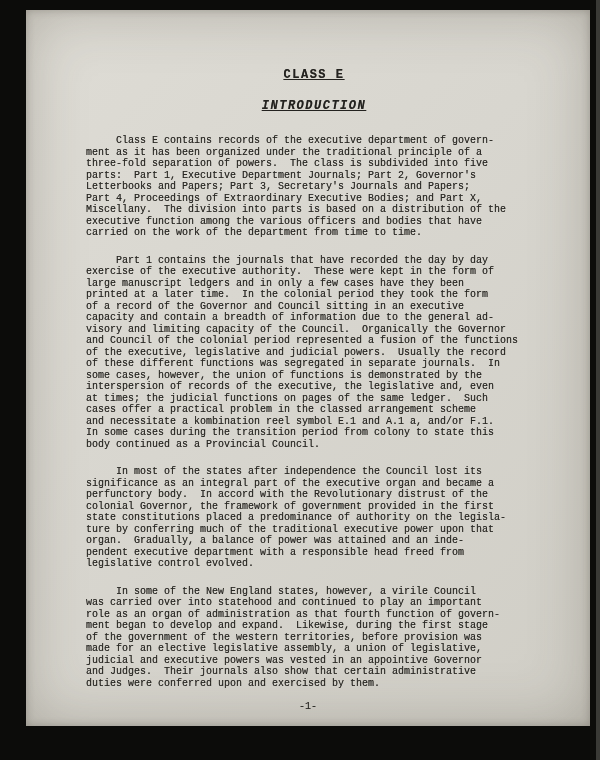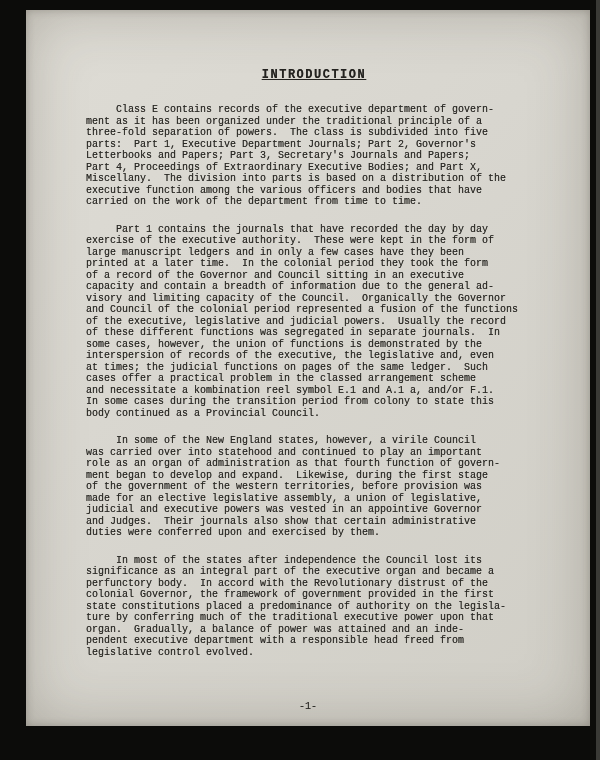--- a/index.html
+++ b/index.html
@@ -42,21 +42,21 @@
   .heading {
     text-align: center;
     font-weight: bold;
     font-size: 12px;
     letter-spacing: 1.5px;
     text-decoration: underline;
     color: #23221f;
     text-shadow: 0 0 0.5px rgba(20,18,14,0.6);
   }
   .heading.title { margin: 0 0 17px 0; }
-  .heading.subtitle { margin: 0 0 22px 0; }
+  .heading.subtitle { margin: 0 0 22px 0; font-style: italic; }
   .body-text p {
     margin: 16px 0 12px 0;
     font-size: 10px;
     line-height: 11.5px;
     white-space: pre-wrap;
     color: #292824;
     text-shadow: 0 0 0.4px rgba(25,22,18,0.55);
   }
   .page-number {
     position: absolute;
@@ -68,20 +68,21 @@
     color: #2b2a26;
     text-shadow: 0 0 0.4px rgba(25,22,18,0.55);
   }
 </style>
 </head>
 <body>
 
 <div class="scan">
   <div class="paper">
     <div class="content">
+      <div class="heading title">CLASS E</div>
       <div class="heading subtitle">INTRODUCTION</div>
       <div class="body-text">
         <p>     Class E contains records of the executive department of govern-
 ment as it has been organized under the traditional principle of a
 three-fold separation of powers.  The class is subdivided into five
 parts:  Part 1, Executive Department Journals; Part 2, Governor's
 Letterbooks and Papers; Part 3, Secretary's Journals and Papers;
 Part 4, Proceedings of Extraordinary Executive Bodies; and Part X,
 Miscellany.  The division into parts is based on a distribution of the
 executive function among the various officers and bodies that have
@@ -96,36 +97,36 @@
 and Council of the colonial period represented a fusion of the functions
 of the executive, legislative and judicial powers.  Usually the record
 of these different functions was segregated in separate journals.  In
 some cases, however, the union of functions is demonstrated by the
 interspersion of records of the executive, the legislative and, even
 at times; the judicial functions on pages of the same ledger.  Such
 cases offer a practical problem in the classed arrangement scheme
 and necessitate a kombination reel symbol E.1 and A.1 a, and/or F.1.
 In some cases during the transition period from colony to state this
 body continued as a Provincial Council.</p>
+        <p>     In most of the states after independence the Council lost its
+significance as an integral part of the executive organ and became a
+perfunctory body.  In accord with the Revolutionary distrust of the
+colonial Governor, the framework of government provided in the first
+state constitutions placed a predominance of authority on the legisla-
+ture by conferring much of the traditional executive power upon that
+organ.  Gradually, a balance of power was attained and an inde-
+pendent executive department with a responsible head freed from
+legislative control evolved.</p>
         <p>     In some of the New England states, however, a virile Council
 was carried over into statehood and continued to play an important
 role as an organ of administration as that fourth function of govern-
 ment began to develop and expand.  Likewise, during the first stage
 of the government of the western territories, before provision was
 made for an elective legislative assembly, a union of legislative,
 judicial and executive powers was vested in an appointive Governor
 and Judges.  Their journals also show that certain administrative
 duties were conferred upon and exercised by them.</p>
-        <p>     In most of the states after independence the Council lost its
-significance as an integral part of the executive organ and became a
-perfunctory body.  In accord with the Revolutionary distrust of the
-colonial Governor, the framework of government provided in the first
-state constitutions placed a predominance of authority on the legisla-
-ture by conferring much of the traditional executive power upon that
-organ.  Gradually, a balance of power was attained and an inde-
-pendent executive department with a responsible head freed from
-legislative control evolved.</p>
       </div>
     </div>
     <div class="page-number">-1-</div>
   </div>
   <div class="edge-strip"></div>
 </div>
 
 </body></html>

